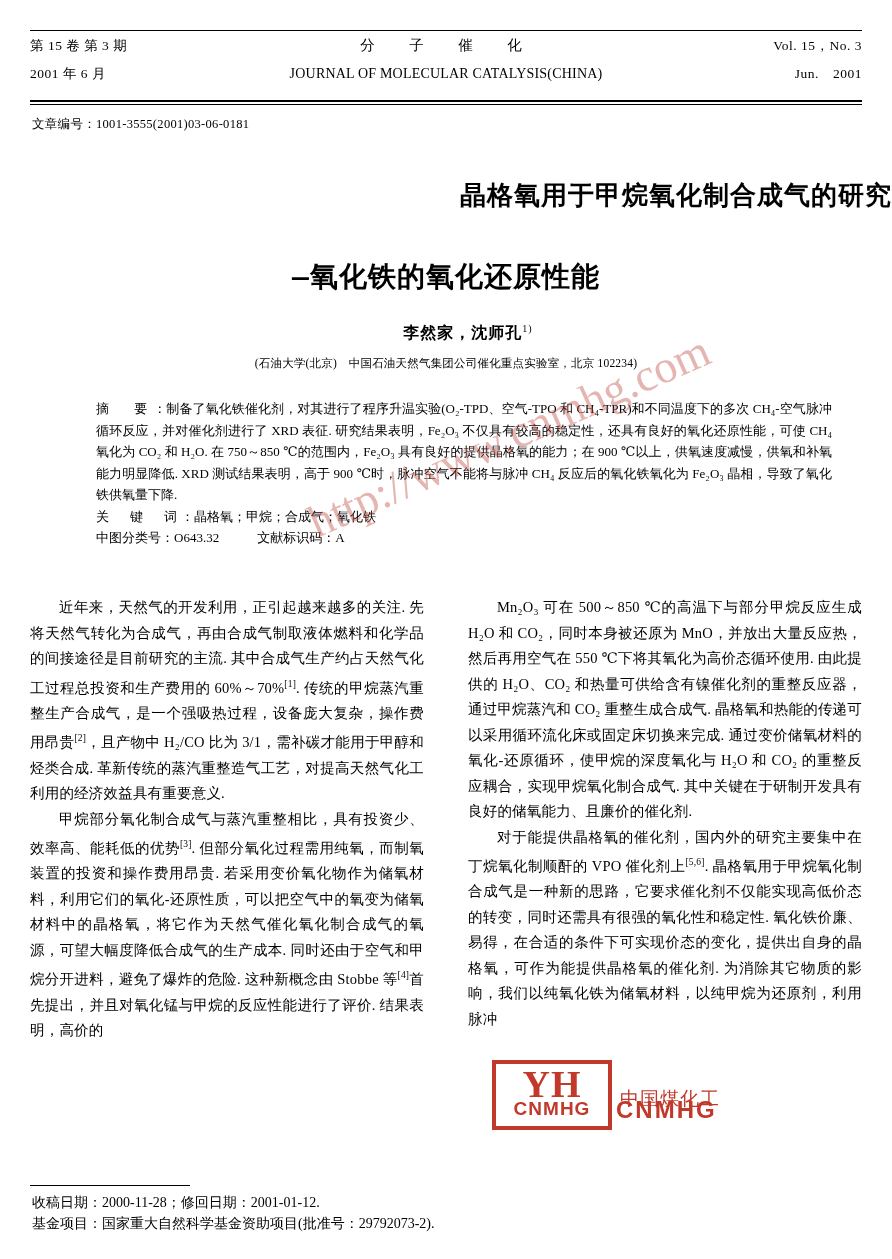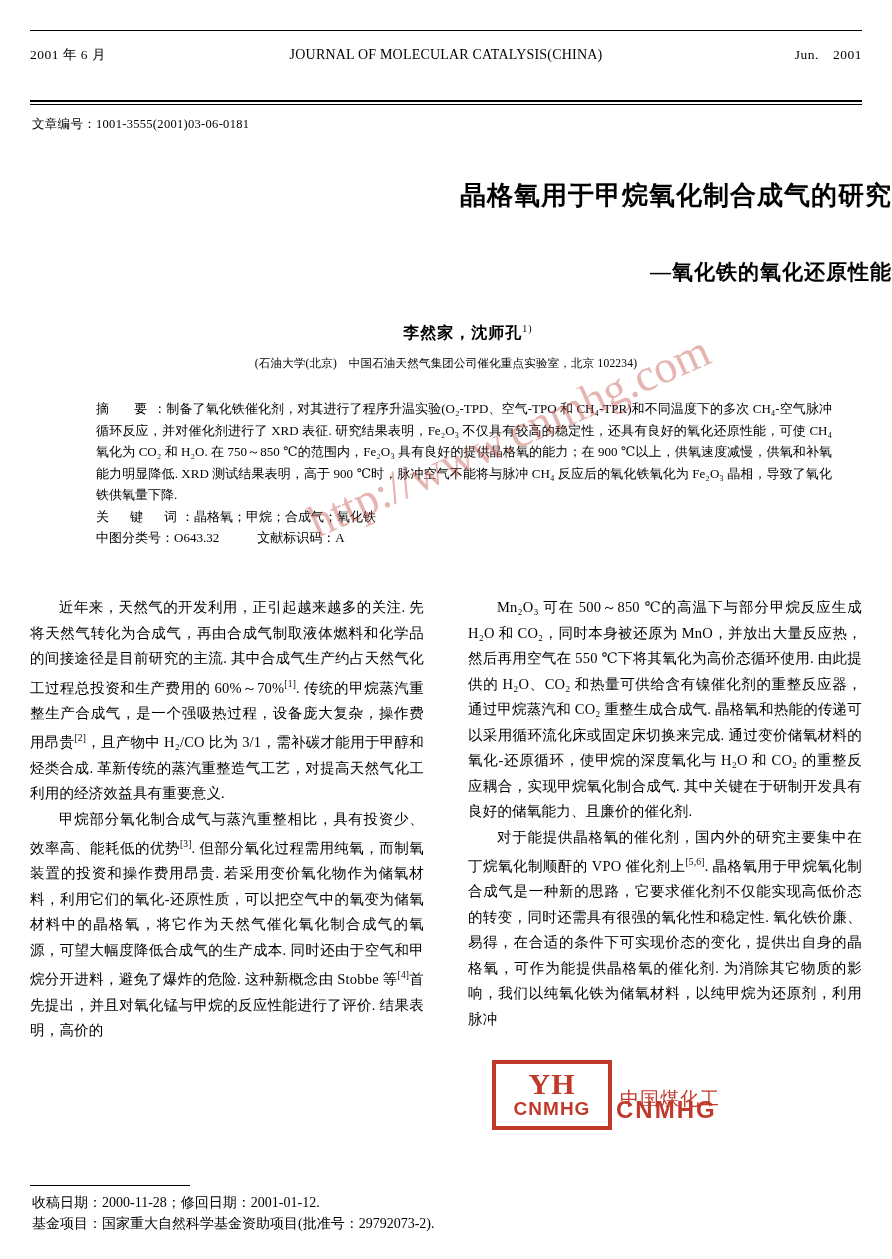--- a/index.html
+++ b/index.html
@@ -88,24 +88,24 @@
     text-align: right;
     font-size: 26px;
     font-weight: bold;
     font-family: "DejaVu Serif", "Liberation Serif", serif;
     letter-spacing: 1px;
   }
   .title-sub {
     position: absolute;
     left: 0; right: 0;
     top: 258px;
-    text-align: right;
-    font-size: 21px;
-    font-weight: bold;
-    font-family: Liberation Serif, serif;
+    text-align: center;
+    font-size: 28px;
+    font-weight: bold;
+    font-family: Liberation Mono, monospace;
     letter-spacing: 1px;
   }
   .authors {
     position: absolute;
     left: 0; right: 0;
     top: 323px;
     text-align: center;
     font-size: 16px;
     font-weight: bold;
     letter-spacing: 1px;
@@ -196,21 +196,21 @@
     height: 70px;
     border: 4px solid #c0392b;
     box-sizing: border-box;
     display: flex;
     flex-direction: column;
     justify-content: center;
     align-items: center;
     pointer-events: none;
   }
   .wm-badge .yh {
-    font-size: 30px;
+    font-size: 38px;
     color: #c0392b;
     font-weight: bold;
     font-family: "Liberation Serif", serif;
     line-height: 28px;
     letter-spacing: 1px;
   }
   .wm-badge .cnmhg {
     font-size: 19px;
     color: #c0392b;
     font-weight: bold;
@@ -240,20 +240,25 @@
   }
 </style>
 </head>
 <body>
 
 <div class="page">
 
   <div class="rule-top"></div>
 
   <div class="header">
+    <div class="header-row">
+      <div class="hdr-left">第 15 卷 第 3 期</div>
+      <div class="hdr-center journal-cn">分　子　催　化</div>
+      <div class="hdr-right">Vol. 15，No. 3</div>
+    </div>
     <div class="header-row second">
       <div class="hdr-left">2001 年 6 月</div>
       <div class="hdr-center journal-en">JOURNAL OF MOLECULAR CATALYSIS(CHINA)</div>
       <div class="hdr-right">Jun.　2001</div>
     </div>
   </div>
 
   <div class="rule-double-1"></div>
   <div class="rule-double-2"></div>
 

